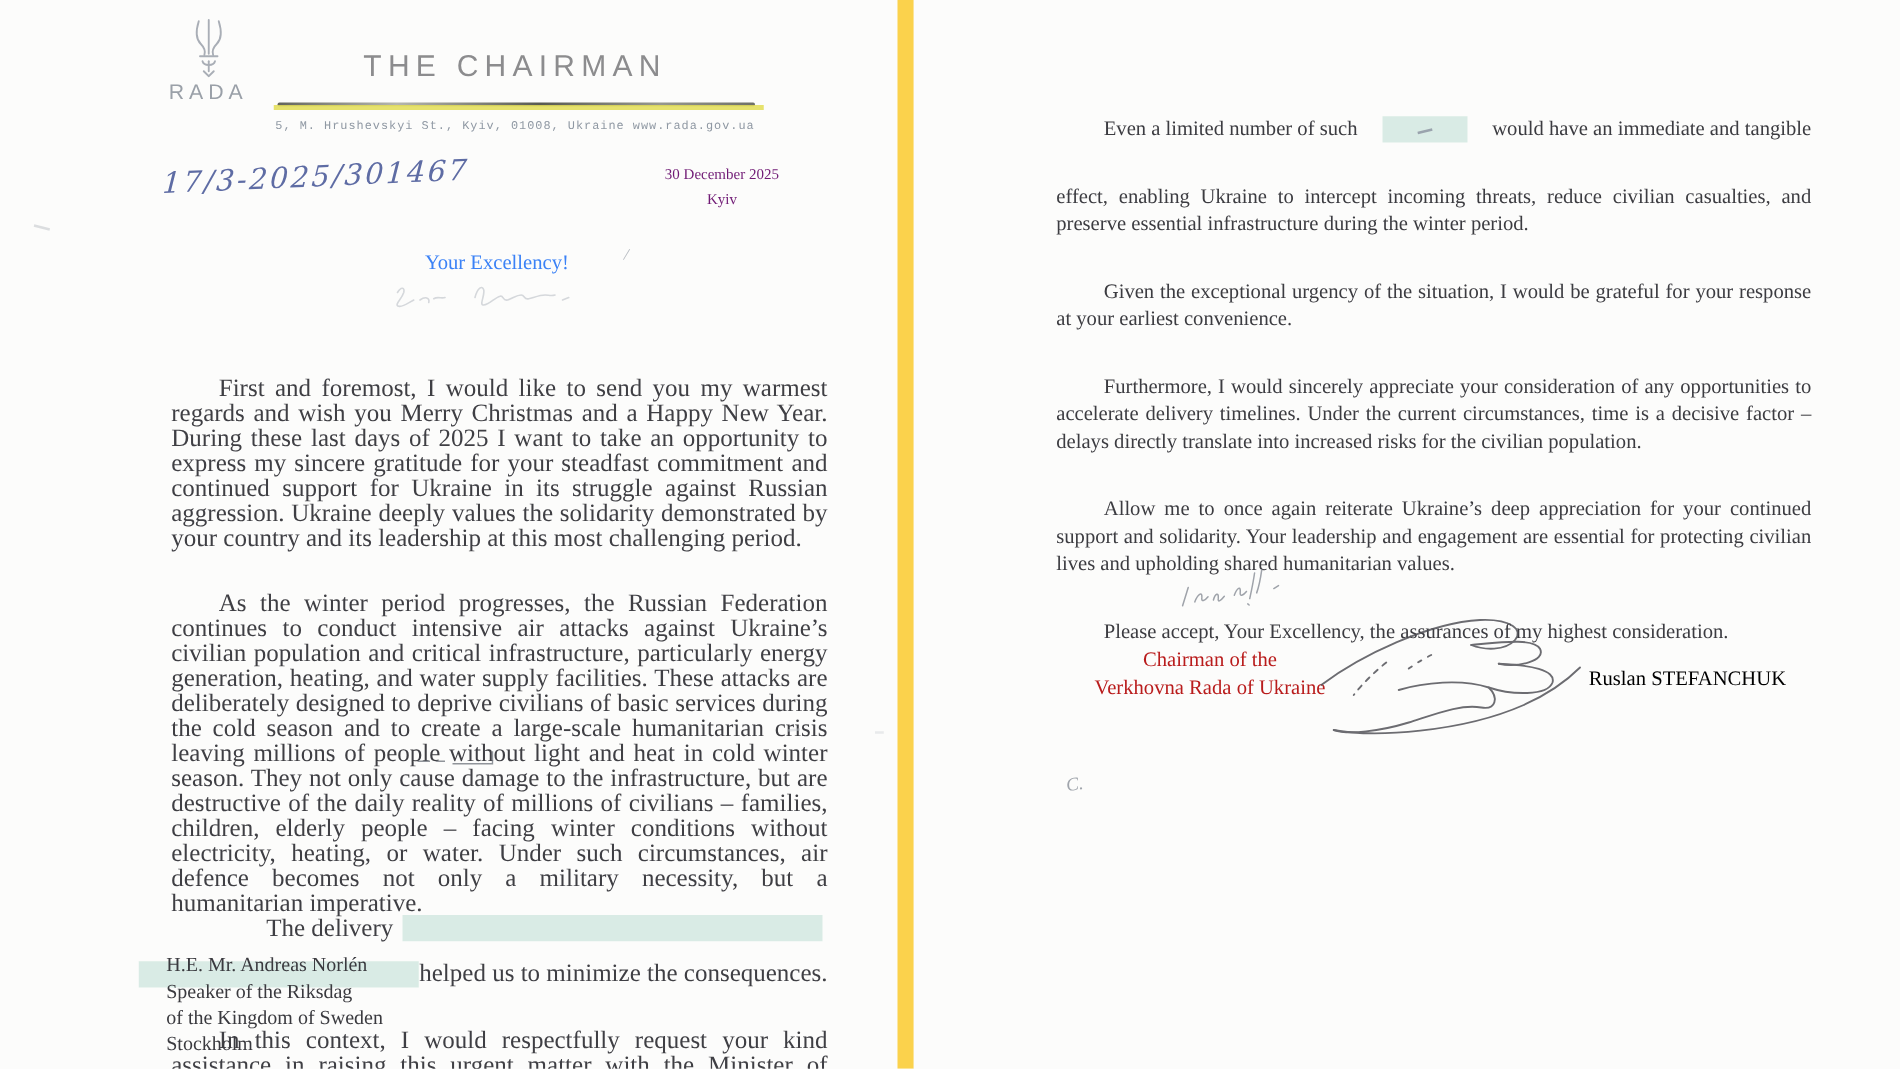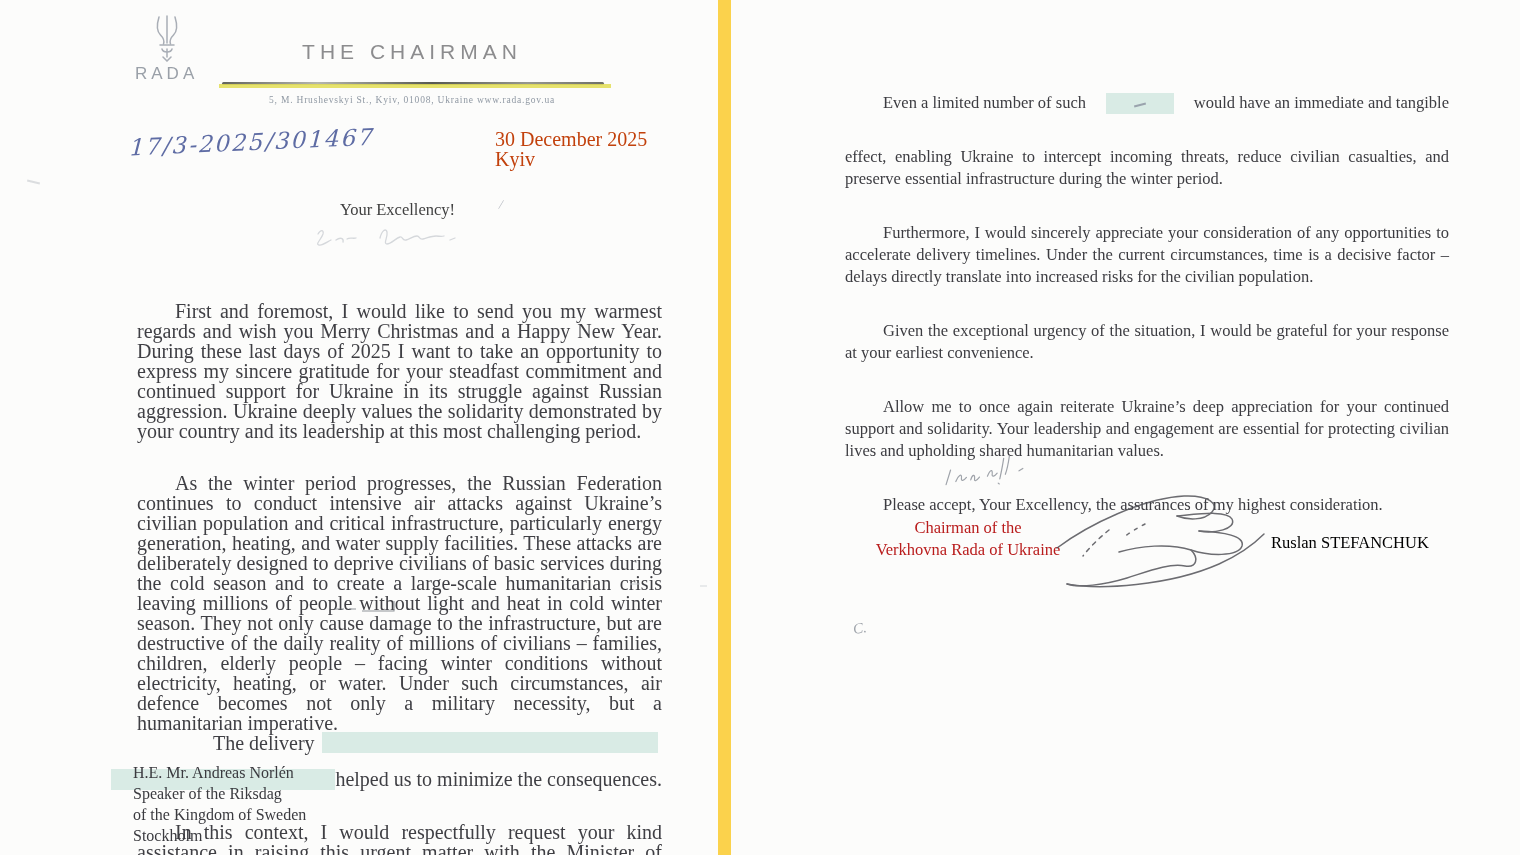--- a/index.html
+++ b/index.html
@@ -15,38 +15,38 @@
   .page-left  { left:0; width:718px; }
   .page-right { left:731px; width:789px;padding-left:17px; }
   .divider { position:absolute; top:0; bottom:0; left:718px; width:13px; background:#fbd24c; }
 
   
   .crest { position:absolute; left:135px; top:14px; width:64px; }
   .crest svg { display:block; margin:0 auto; filter:blur(.3px); }
   .crest .word { margin-top:2px; font-family:"Liberation Sans",sans-serif; font-size:17px;
                  letter-spacing:4px; color:#9aa0a8; }
   .chairman { position:absolute; left:222px; top:40px; width:380px; text-align:center;
-              font-family:"Liberation Sans",sans-serif; font-size:21px; letter-spacing:5px;
+              font-family:"Liberation Sans",sans-serif; font-size:24px; letter-spacing:5px;
               color:#8c8c8e; filter:blur(.2px); }
   .rule { position:absolute; left:222px; top:82px; width:382px; }
   .rule .dark { height:3px; border-radius:2px;
      background:linear-gradient(90deg, rgba(72,74,64,.85), rgba(110,112,98,.5) 25%, rgba(70,72,62,.9) 55%, rgba(95,97,84,.65) 80%, rgba(75,77,66,.8)); }
   .rule .yellow { height:4px; margin-top:-1px; margin-left:-3px; width:392px;
      background:#e3de55; opacity:.85; filter:blur(.6px); }
   .addr { position:absolute; left:212px; top:95px; width:400px; text-align:center;
-          font-size:9.5px; letter-spacing:.8px; color:#8f98a3; filter:blur(.5px); }
+          font-size:9.5px; letter-spacing:.8px; color:#8f98a3; filter:blur(.5px);font-family:Liberation Mono, monospace; }
 
   .refnum { position:absolute; left:130px; top:129px; font-family:"DejaVu Serif",serif;
             font-style:italic; font-size:23px; letter-spacing:2px; color:#4e5d9b;
             transform:rotate(-2.5deg) skewX(-6deg); opacity:.9; }
-  .dateblock { position:absolute; left:495px; top:129px; width:165px; 
-               font-size:20px; line-height:20px; color:#c2410c; }
+  .dateblock { position:absolute; left:495px; top:129px; width:165px; text-align:center;
+               font-size:12px; line-height:20px; color:#701a75; }
 
   .salutation { position:absolute; left:135px; top:200px; width:525px; text-align:center;
-                font-size:16.5px; color:#404040; }
+                font-size:16.5px; color:#3b82f6; }
   .faint-note { position:absolute; left:310px; top:222px; opacity:.8; }
   .slash-mark { position:absolute; left:499px; top:197px; color:#b6bac0; font-size:14px;
                 transform:rotate(12deg); }
 
   
   .col1 { position:absolute; left:137px; top:269px; width:525px;
           font-size:20px; line-height:20px; }
   .col2 { position:absolute; left:114px; top:92px; width:604px;
           font-size:16.5px; line-height:22px; color:#3c3c41; }
   .p { text-align:justify;margin-top:32px; }
@@ -188,22 +188,22 @@
 
   <div class="col2">
     <div class="p2line1">
       <span class="lead">Even a limited number of such</span>
       <span class="hl">
           <i></i>
         </span>
       <span>would have an immediate and tangible</span>
     </div>
     <div class="p">effect, enabling Ukraine to intercept incoming threats, reduce civilian casualties, and preserve essential infrastructure during the winter period.</div>
+    <div class="p ind">Given the exceptional urgency of the situation, I would be grateful for your response at your earliest convenience.</div>
     <div class="p ind">Furthermore, I would sincerely appreciate your consideration of any opportunities to accelerate delivery timelines. Under the current circumstances, time is a decisive factor – delays directly translate into increased risks for the civilian population.</div>
-    <div class="p ind">Given the exceptional urgency of the situation, I would be grateful for your response at your earliest convenience.</div>
     <div class="p ind">Allow me to once again reiterate Ukraine’s deep appreciation for your continued support and solidarity. Your leadership and engagement are essential for protecting civilian lives and upholding shared humanitarian values.</div>
     <div class="p ind">Please accept, Your Excellency, the assurances of my highest consideration.</div>
   </div>
 
   <svg class="scribble-small" width="100" height="45" viewBox="0 0 100 45">
     <g fill="none" stroke="#8f949c" stroke-width="1.2" stroke-linecap="round" opacity=".85" transform="rotate(-6 50 22)">
       <path d="M6 30 l6 -14"></path>
       <path d="M16 28 c3 -6 7 -8 6 -3 c-1 4 2 3 5 0 m4 3 c2 -5 5 -6 4 -1 c-1 4 2 2 5 -1"></path>
       <path d="M48 26 c3 -6 6 -7 5 -2 c-1 4 2 3 5 0"></path>
       <path d="M66 10 c-2 8 -4 14 -6 20 m-2 4 l1 1"></path>

